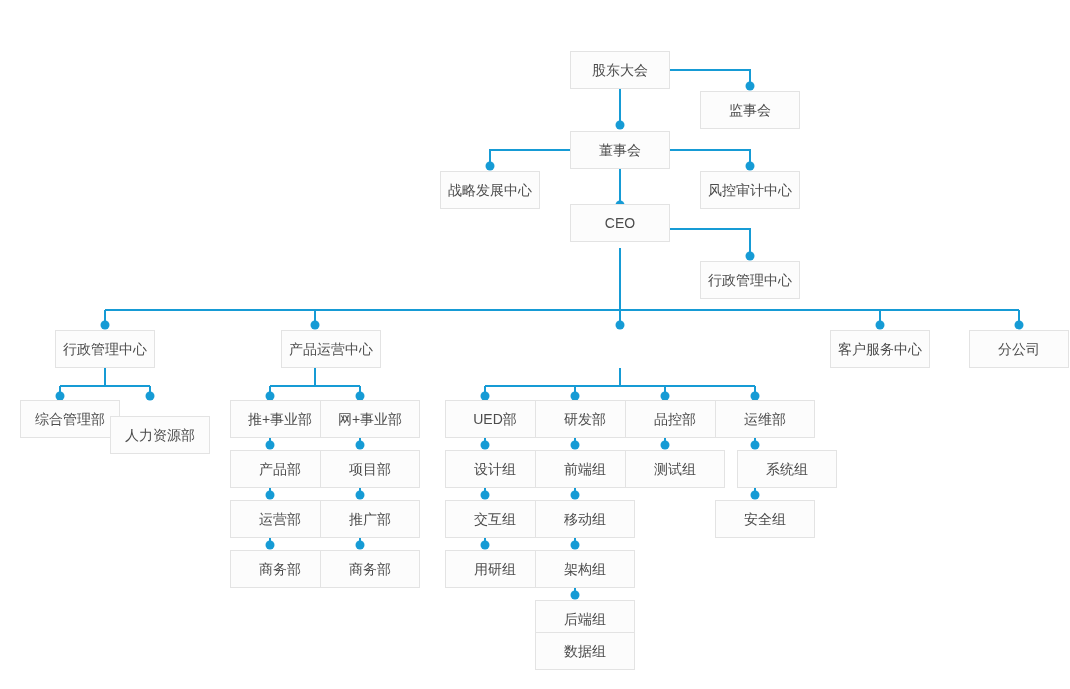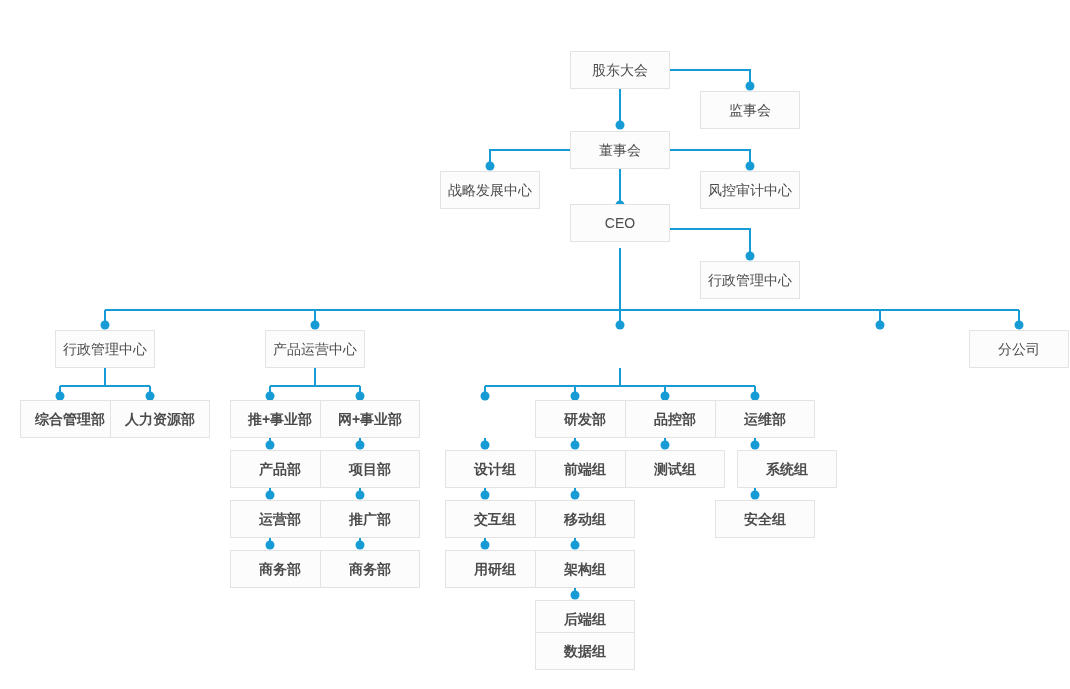--- a/index.html
+++ b/index.html
@@ -22,21 +22,21 @@
     border: 1px solid var(--box-border, #e3e3e3);
     background: var(--box-bg, #fcfcfc);
     color: var(--label-text, #4c4c4c);
     font-size: 14px;
     line-height: 36px;
     text-align: center;
     white-space: nowrap;
     overflow: hidden;
   }
   .w100 { width: 100px; }
-  .w80  { width: 100px; font-weight: bold; }
+  .w80  { width: 100px; }
 </style>
 </head>
 <body>
 
 <div id="canvas">
 
   <svg id="wires" width="1070" height="689" viewBox="0 0 1070 689" xmlns="http://www.w3.org/2000/svg">
 
     <path class="ln" d="M620 89 V124"></path>
       <circle class="dt" cx="620" cy="125" r="4.5"></circle>
@@ -115,36 +115,38 @@
 
   <div class="node w100" style="left:570px;top:51px">股东大会</div>
   <div class="node w100" style="left:700px;top:91px">监事会</div>
   <div class="node w100" style="left:570px;top:131px">董事会</div>
   <div class="node w100" style="left:440px;top:171px">战略发展中心</div>
   <div class="node w100" style="left:700px;top:171px">风控审计中心</div>
   <div class="node w100" style="left:570px;top:204px">CEO</div>
   <div class="node w100" style="left:700px;top:261px">行政管理中心</div>
 
   <div class="node w100" style="left:55px;top:330px">行政管理中心</div>
-  <div class="node w100" style="left:265px;top:330px">产品运营中心</div>
+  <div class="node w100" style="left:281px;top:330px">产品运营中心</div>
+  <div class="node w100" style="left:830px;top:330px">客户服务中心</div>
   <div class="node w100" style="left:969px;top:330px">分公司</div>
 
   <div class="node w80" style="left:20px;top:400px">综合管理部</div>
-  <div class="node w80" style="left:110px;top:400px">人力资源部</div>
+  <div class="node w80" style="left:110px;top:416px">人力资源部</div>
 
   <div class="node w80" style="left:230px;top:400px">推+事业部</div>
   <div class="node w80" style="left:230px;top:450px">产品部</div>
   <div class="node w80" style="left:230px;top:500px">运营部</div>
   <div class="node w80" style="left:230px;top:550px">商务部</div>
 
   <div class="node w80" style="left:320px;top:400px">网+事业部</div>
   <div class="node w80" style="left:320px;top:450px">项目部</div>
   <div class="node w80" style="left:320px;top:500px">推广部</div>
   <div class="node w80" style="left:320px;top:550px">商务部</div>
 
+  <div class="node w80" style="left:445px;top:400px">UED部</div>
   <div class="node w80" style="left:445px;top:450px">设计组</div>
   <div class="node w80" style="left:445px;top:500px">交互组</div>
   <div class="node w80" style="left:445px;top:550px">用研组</div>
 
   <div class="node w80" style="left:535px;top:400px">研发部</div>
   <div class="node w80" style="left:535px;top:450px">前端组</div>
   <div class="node w80" style="left:535px;top:500px">移动组</div>
   <div class="node w80" style="left:535px;top:550px">架构组</div>
   <div class="node w80" style="left:535px;top:600px">后端组</div>
   <div class="node w80" style="left:535px;top:632px">数据组</div>

